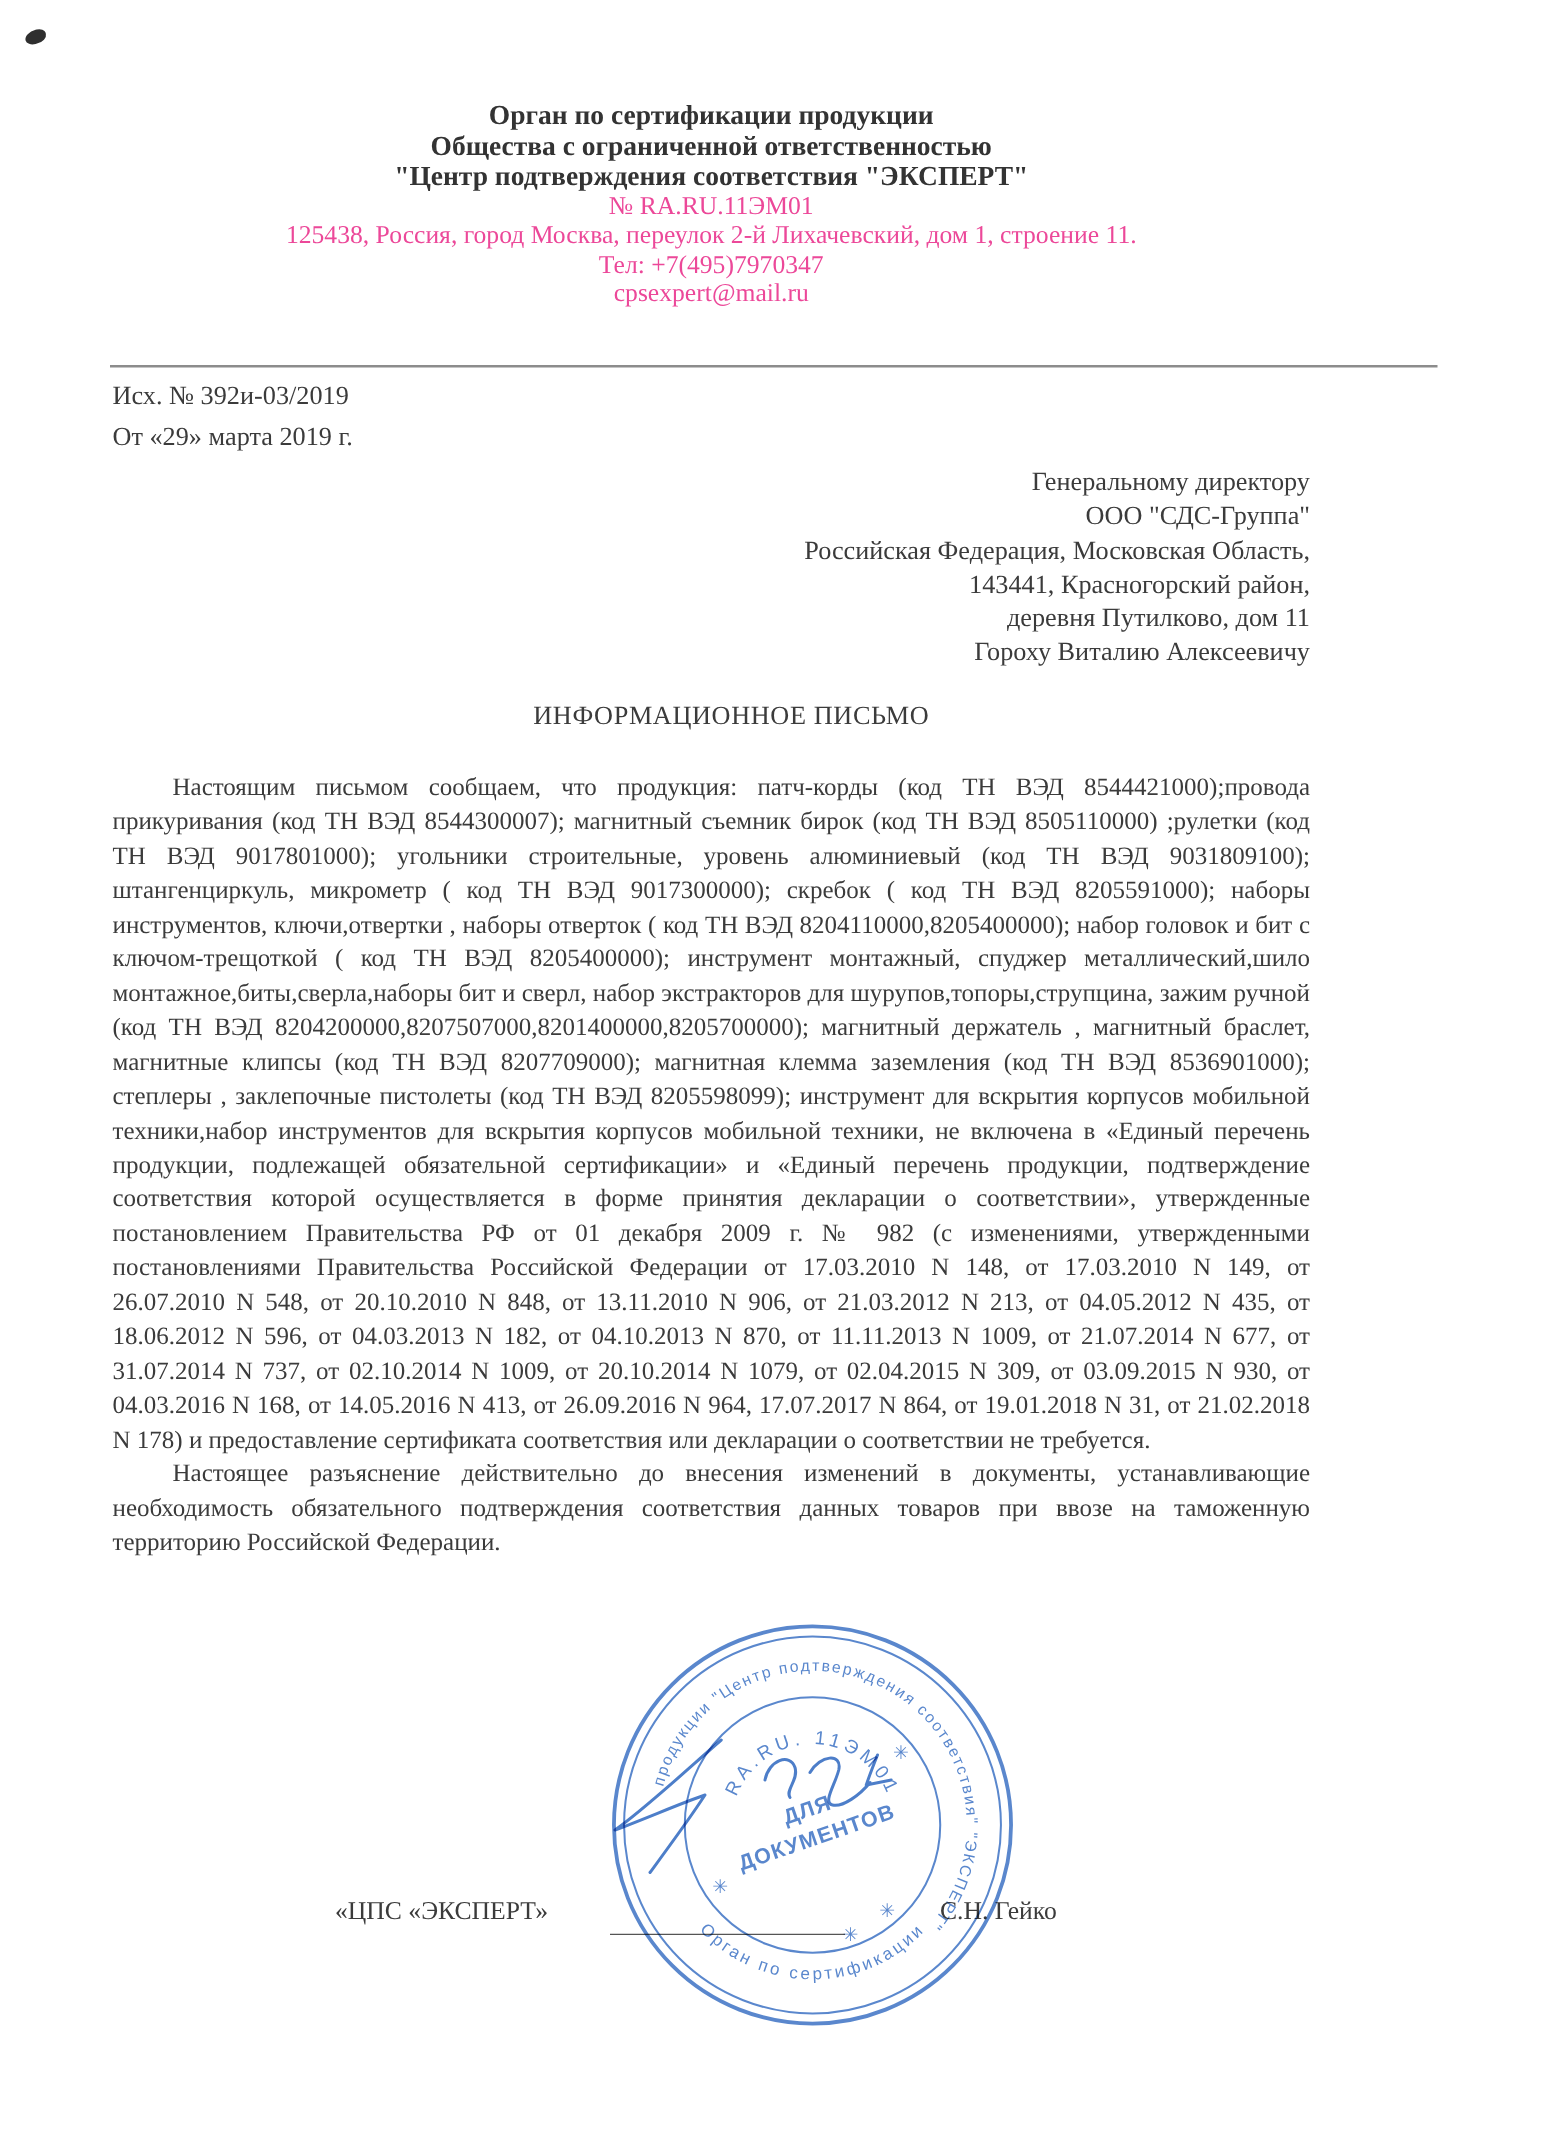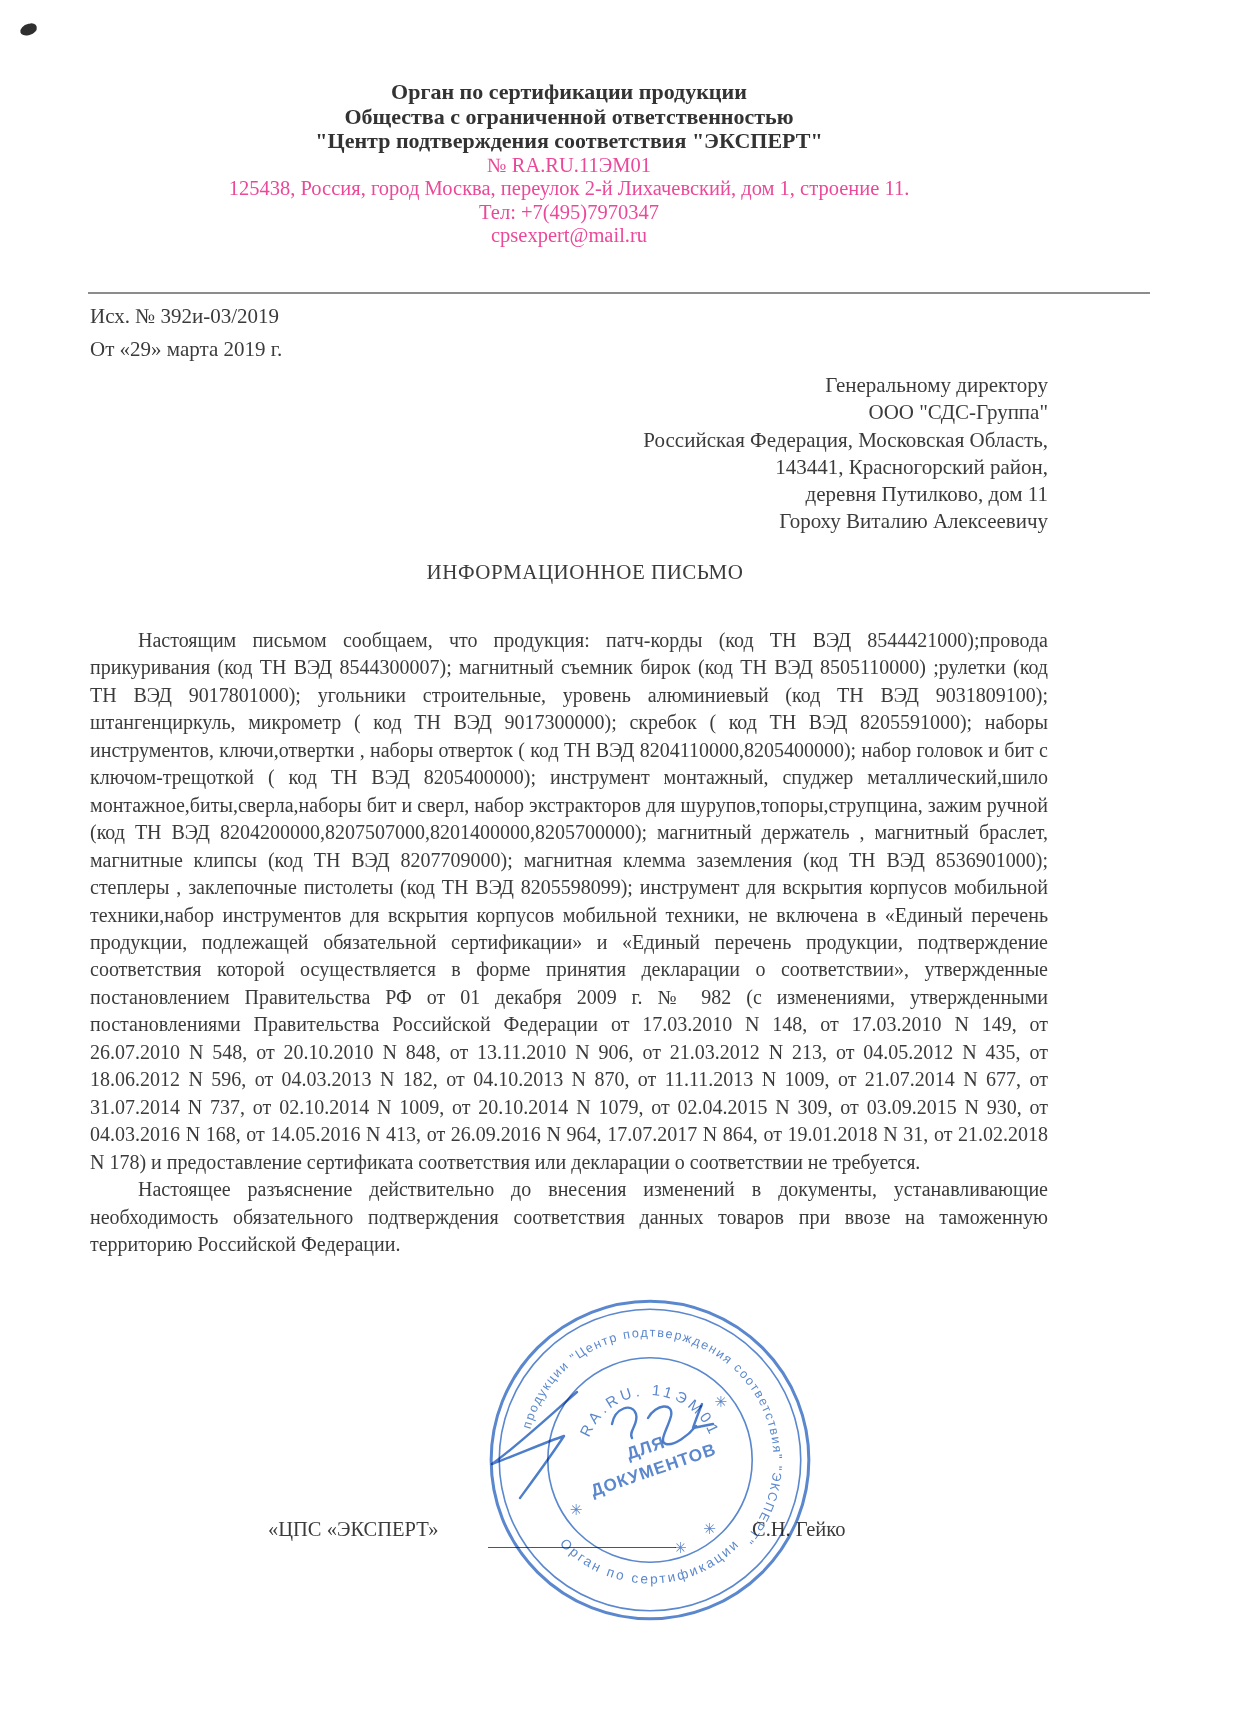--- a/index.html
+++ b/index.html
@@ -19,21 +19,21 @@
 
   .ref { position:absolute; left:90px; top:300px; font-size:21px; line-height:33px; }
 
   .addressee { position:absolute; left:90px; top:372px; width:958px; text-align:right;
     font-size:21px; line-height:27.3px; }
 
   .title { position:absolute; left:106px; top:560px; width:958px; text-align:center;
     font-size:21px; letter-spacing:.5px; }
 
   .body-text { position:absolute; left:90px; top:617px; width:958px;
-    font-size:20px; line-height:27.45px; text-align:justify;margin-top:10px; }
+    font-size:20px; line-height:27.45px; text-align:justify; }
   .body-text p { margin:0; text-indent:48px; }
 
   .sig-position { position:absolute; left:262px; top:1462px; font-size:20.5px; }
   .sig-org  { position:absolute; left:268px; top:1518px; font-size:20.5px;text-align:center; }
   .sig-line { position:absolute; left:488px; top:1547px; width:188px; border-top:1.6px solid #555; }
   .sig-name { position:absolute; left:752px; top:1518px; font-size:20.5px; }
 
   .stamp { position:absolute; left:478px; top:1288px; width:344px; height:344px;
     mix-blend-mode:multiply; opacity:.93; }
   .pen   { position:absolute; left:452px; top:1366px; width:290px; height:170px;

